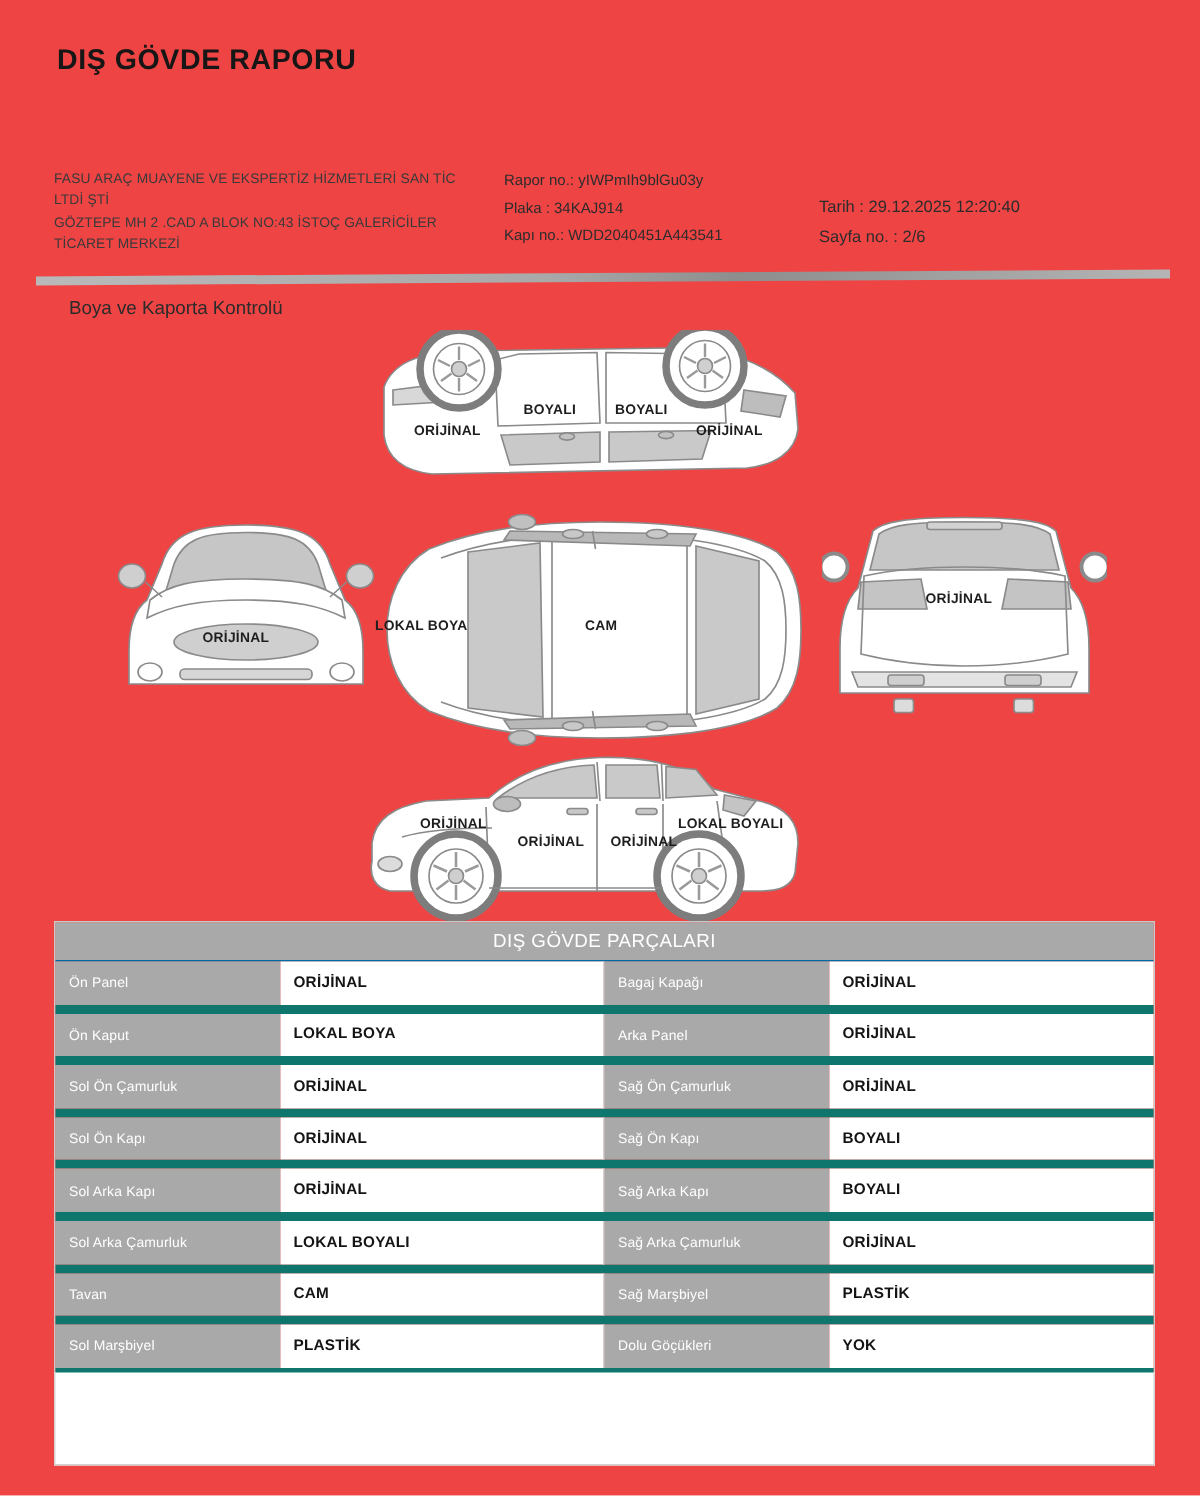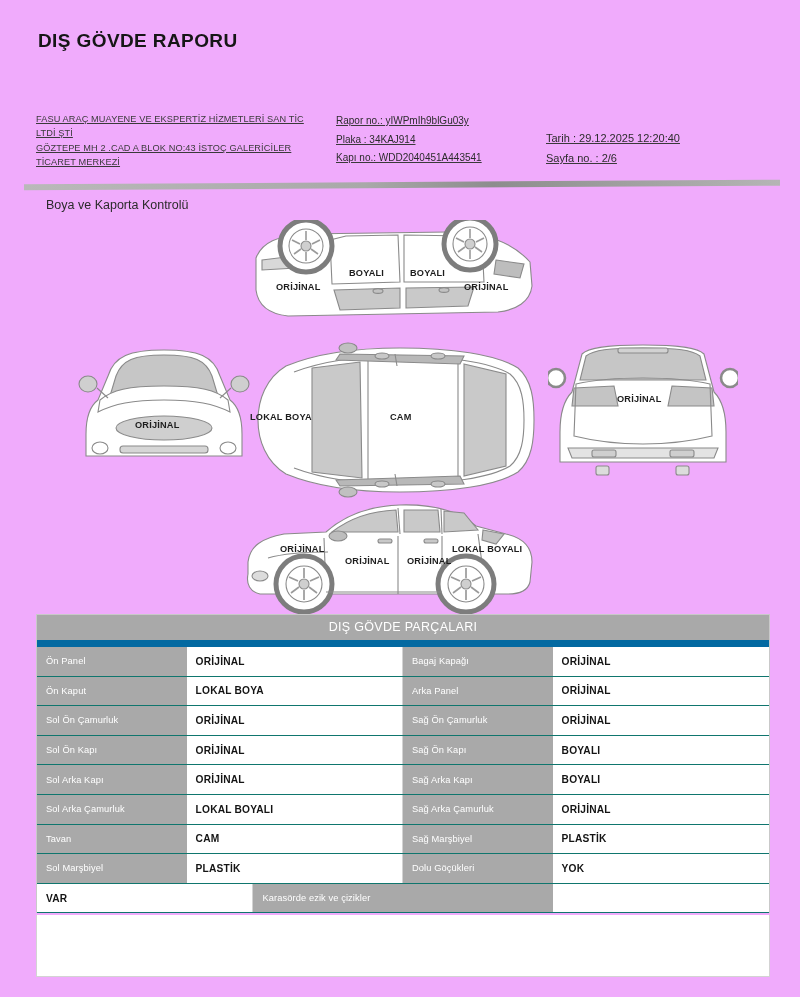--- a/index.html
+++ b/index.html
@@ -3,31 +3,31 @@
 <meta charset="utf-8">
 <style>
   * { box-sizing: border-box; margin: 0; padding: 0; }
   html, body {
     width: 800px; height: 997px;
     background: #ffffff;
     font-family: "Liberation Sans", sans-serif;
     color: #1a1a1a;
     overflow: hidden;
   }
-  .page { position: relative; width: 800px; height: 997px; background: #f0abfc; }
+  .page { position: relative; width: 800px; height: 997px; background: #ef4444; }
 
   
   .title {
     position: absolute; left: 38px; top: 30px;
     font-size: 19px; font-weight: bold; letter-spacing: .4px;
     color: #161616;
   }
   .meta {
     position: absolute; left: 36px; top: 112px; width: 740px;
-    display: flex; font-size: 9.2px; color: #3a3a3a; line-height: 1.55; text-decoration: underline;
+    display: flex; font-size: 9.2px; color: #3a3a3a; line-height: 1.55;
   }
   .meta-col-company { width: 300px; letter-spacing: .1px; }
   .meta-col-report  { width: 210px; font-size: 10px; line-height: 1.85; color: #2c2c2c; }
   .meta-col-date    { width: 220px; font-size: 11px; line-height: 1.85; color: #2c2c2c; padding-top: 16px; }
 
   .divider {
     position: absolute; left: 24px; top: 182px; width: 756px; height: 6px;
     background: linear-gradient(90deg,#b9b9b9 0%, #a9a9a9 45%, #8d8d8d 62%, #b5b5b5 100%);
     transform: rotate(-0.35deg);
   }
@@ -46,23 +46,23 @@
   }
 
   
   .table {
     position: absolute; left: 36px; top: 614px; width: 734px;
     border: 1px solid #c9c9c9; border-bottom: none;
   }
   .table-head {
     background: #a9a9a9; color: #ffffff; text-align: center;
     font-size: 12.5px; padding: 5px 0 6px; letter-spacing: .3px;
-    border-bottom: 7px solid #0369a1;
-  }
-  .trow { display: flex; border-bottom: 1px solid #0f766e; min-height: 28.6px; }
+    border-bottom: 1px solid #0369a1;
+  }
+  .trow { display: flex; border-bottom: 6px solid #0f766e; min-height: 28.6px; }
   .cell {
     display: flex; align-items: center; font-size: 9.5px;
     padding: 0 9px; min-height: 28.6px;
   }
   .cell-label {
     width: 150px; background: #a9a9a9; color: #ffffff;
     font-size: 9.3px; letter-spacing: .1px;
   }
   .cell-value {
     width: 217px; background: #ffffff; color: #141414;

